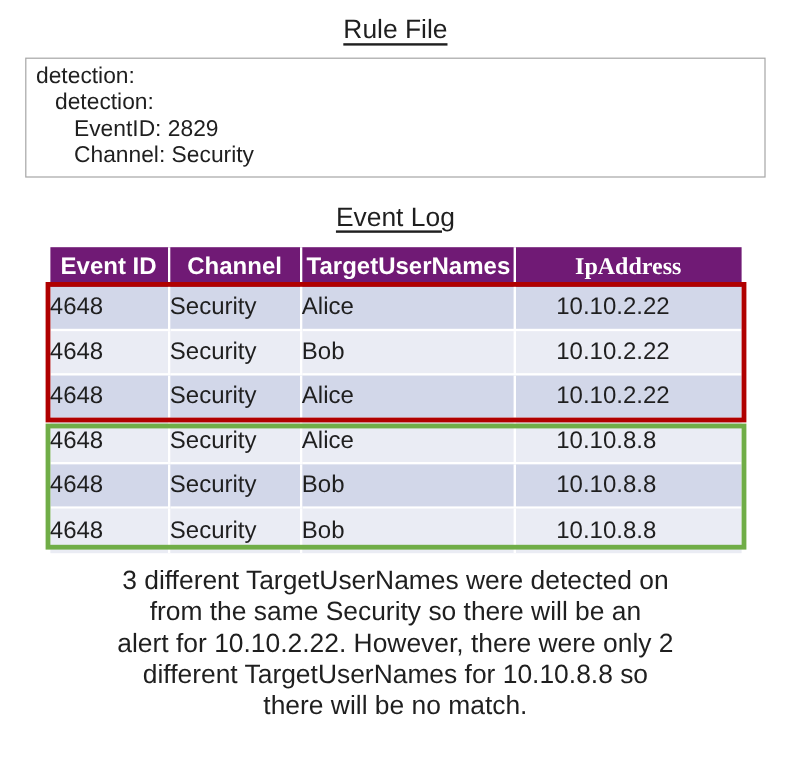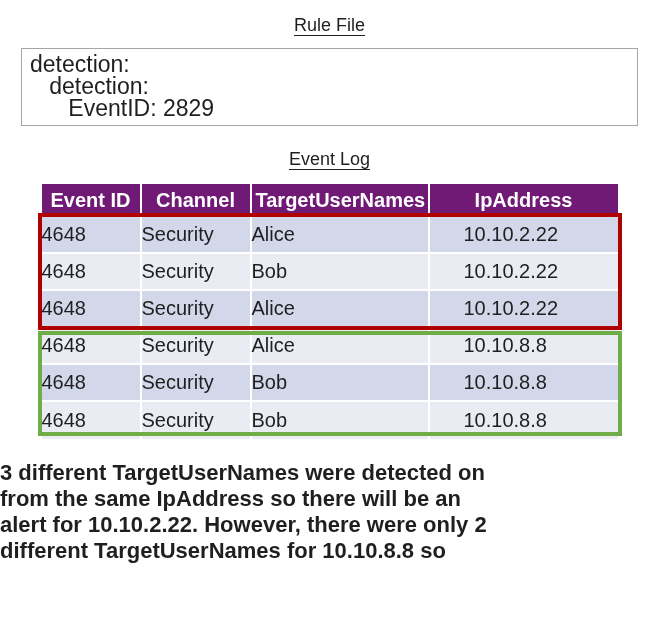--- a/index.html
+++ b/index.html
@@ -8,34 +8,34 @@
     width: 659px;
     height: 644px;
     background: #ffffff;
     font-family: "Liberation Sans", sans-serif;
     color: #1f1f1f;
     overflow: hidden;
   }
   .doc-title {
     margin: 0;
     text-align: center;
-    font-size: 18px;
+    font-size: 22px;
     line-height: 26px;
     font-weight: 400;
     text-decoration: underline;
     text-underline-offset: 4px;
   }
   .title-rule { padding-top: 12px; }
   .title-log  { padding-top: 20px; }
 
   .rule-box {
     margin: 10px 21px 0 21px;
     border: 1px solid #a6a6a6;
     padding: 4px 8px 6px 8px;
-    font-size: 23px;
+    font-size: 19px;
     line-height: 22px;
     background: #ffffff;
   }
   .rule-line { white-space: pre; }
 
   .table-wrap {
     position: relative;
     width: 576px;
     margin: 12px auto 0 auto;
   }
@@ -49,21 +49,21 @@
     box-sizing: border-box;
     height: 33px;
     background: #701a75;
     color: #ffffff;
     font-size: 20px;
     font-weight: bold;
     text-align: center;
     border-right: 2px solid #ffffff;
     padding: 4px;
   }
-  .event-table th:last-child { border-right: none; }
+  .event-table th:last-child { border-right: none; font-family: Liberation Serif, serif; }
   .event-table td {
     box-sizing: border-box;
     height: 37px;
     font-size: 20px;
     text-align: left;
     border-right: 2px solid #ffffff;
     border-bottom: 2px solid #ffffff;
     padding: 0;
   }
   .event-table td:last-child { border-right: none; padding-left: 34px; }
@@ -76,38 +76,38 @@
     left: -4px;
     right: -4px;
     box-sizing: border-box;
     border: 4px solid transparent;
     pointer-events: none;
   }
   .overlay-red   { top: 29px;  height: 117px; border-color: #B00000; }
   .overlay-green { top: 147px; height: 105px; border-color: #70AD47; }
 
   .caption {
-    margin-top: 21px;
+    margin-top: 10px;
     font-size: 22px;
     line-height: 26px;
-    text-align: left;
-    font-weight: bold;
+    text-align: center;
   }
 </style>
 </head>
 <body>
 
 <div class="page">
 
   <h2 class="doc-title title-rule">Rule File</h2>
 
   <div class="rule-box">
     <div class="rule-line">detection:</div>
     <div class="rule-line">   detection:</div>
     <div class="rule-line">      EventID: 2829</div>
+    <div class="rule-line">      Channel: Security</div>
   </div>
 
   <h2 class="doc-title title-log">Event Log</h2>
 
   <div class="table-wrap">
     <table class="event-table">
       <colgroup>
         <col style="width:100px">
           <col style="width:110px">
           <col style="width:178px">
@@ -159,18 +159,19 @@
           <td>10.10.8.8</td>
         </tr>
       </tbody>
     </table>
     <div class="overlay overlay-red"></div>
     <div class="overlay overlay-green"></div>
   </div>
 
   <div class="caption">
     <div>3 different TargetUserNames were detected on</div>
-    <div>from the same IpAddress so there will be an</div>
+    <div>from the same Security so there will be an</div>
     <div>alert for 10.10.2.22. However, there were only 2</div>
     <div>different TargetUserNames for 10.10.8.8 so</div>
+    <div>there will be no match.</div>
   </div>
 
 </div>
 
 </body></html>

